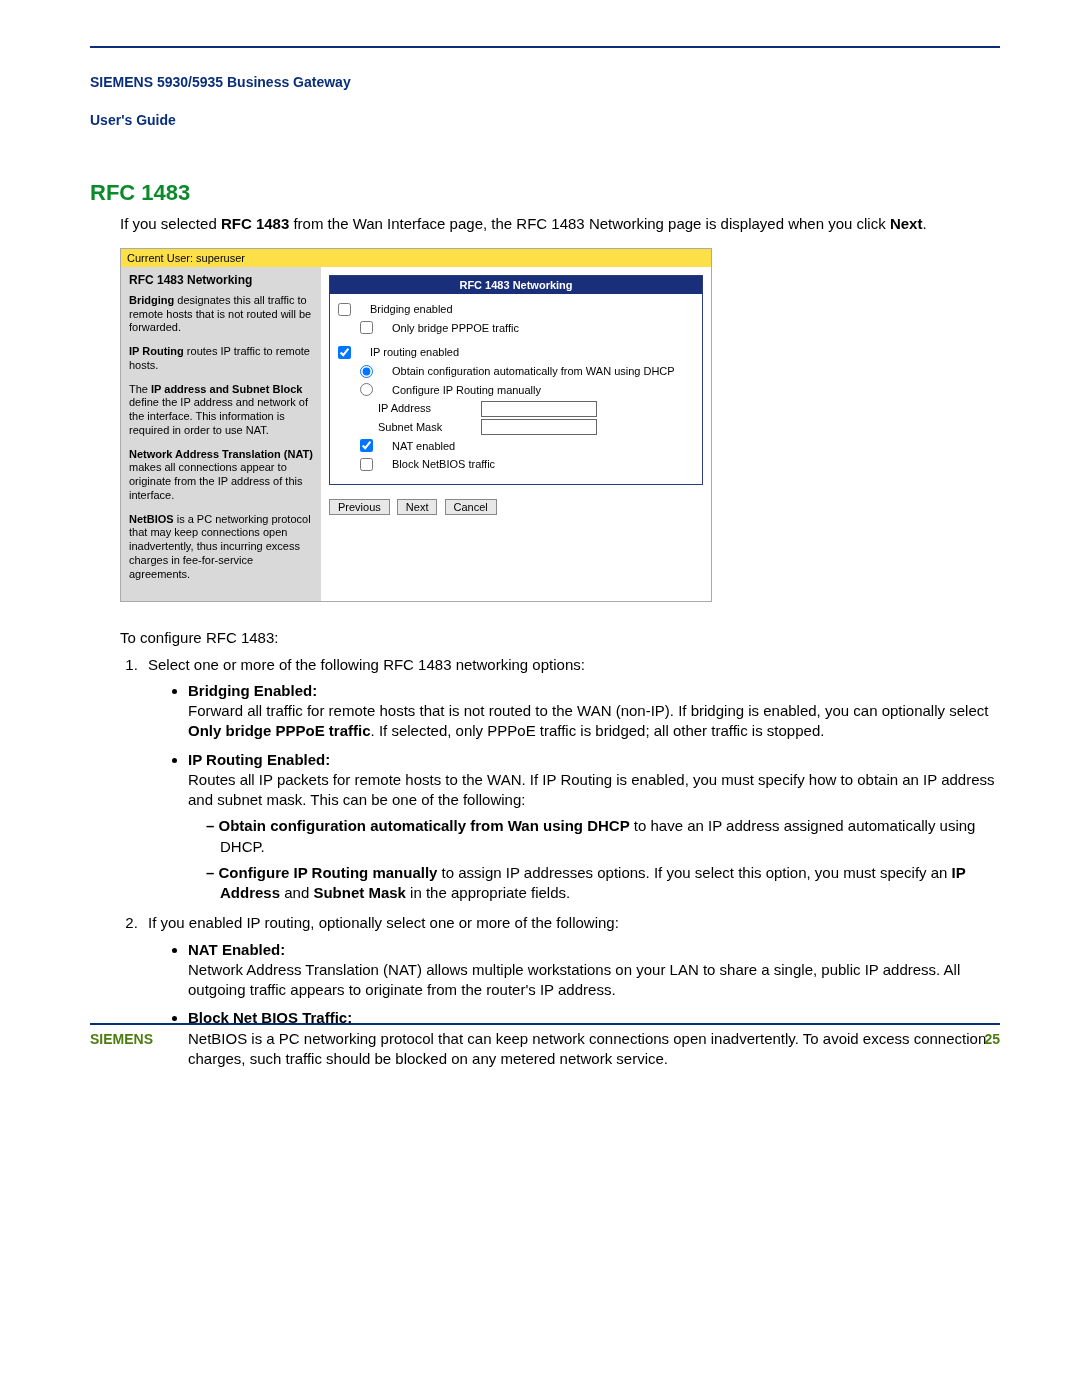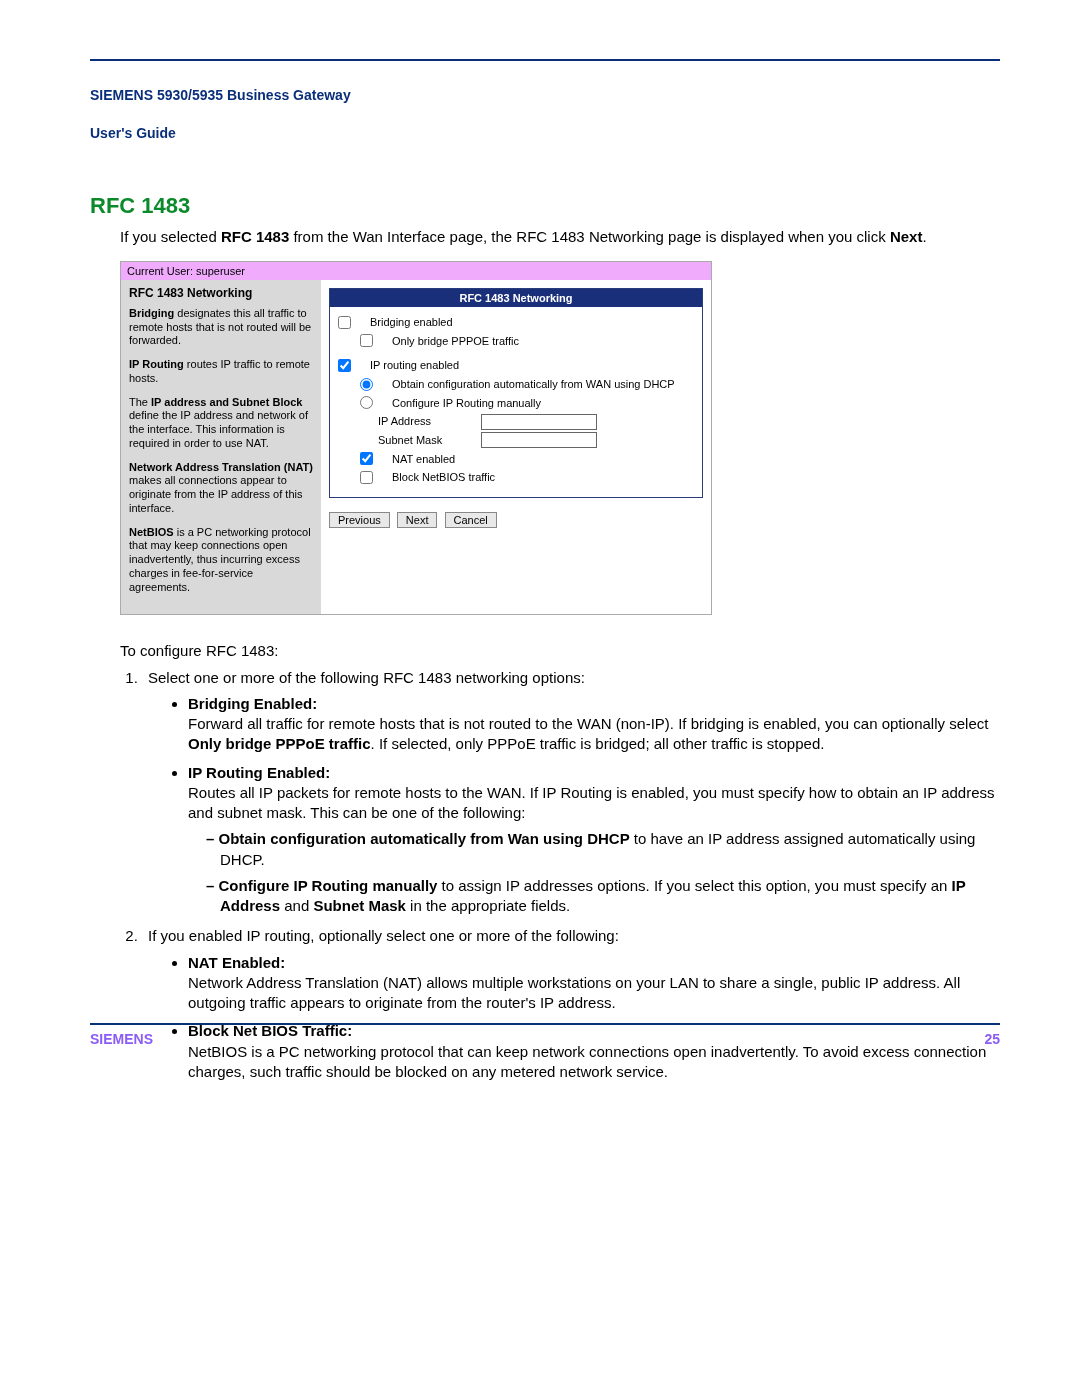--- a/index.html
+++ b/index.html
@@ -6,21 +6,21 @@
     margin: 0;
     font-family: Arial, Helvetica, sans-serif;
     background: #fff;
     color: #000;
   }
   .page {
     width: 1080px;
     height: 1083px;
     position: relative;
     box-sizing: border-box;
-    padding: 59px 80px 40px 90px;
+    padding: 46px 80px 40px 90px;
   }
   .top-rule {
     border-top: 2px solid #0a2f7a;
     margin-bottom: 6px;
   }
   .header-row {
     display: flex;
     justify-content: space-between;
     font-size: 14px;
     font-weight: bold;
@@ -47,21 +47,21 @@
   
   .shot {
     margin-left: 30px;
     width: 590px;
     border: 1px solid #aaa;
     font-family: Tahoma, Arial, sans-serif;
     font-size: 11px;
     background: #fff;
   }
   .shot-user {
-    background: #f0abfc;
+    background: #fde047;
     color: #000;
     padding: 3px 6px;
     font-size: 11px;
   }
   .shot-body {
     display: flex;
     align-items: stretch;
   }
   .shot-side {
     width: 200px;
@@ -125,21 +125,21 @@
   
   .bottom-rule {
     position: absolute;
     left: 90px; right: 80px; bottom: 58px;
     border-top: 2px solid #0a2f7a;
   }
   .footer-row {
     position: absolute;
     left: 90px; right: 80px; bottom: 36px;
     display: flex; justify-content: space-between;
-    font-size: 14px; font-weight: bold; color: #8b5cf6;
+    font-size: 14px; font-weight: bold; color: #4d7c0f;
   }
 </style>
 </head>
 <body>
 
 <div class="page">
   <div class="top-rule"></div>
   <div class="header-row">
     <div class="left">
       <span>SIEMENS 5930/5935 Business Gateway</span><br>

